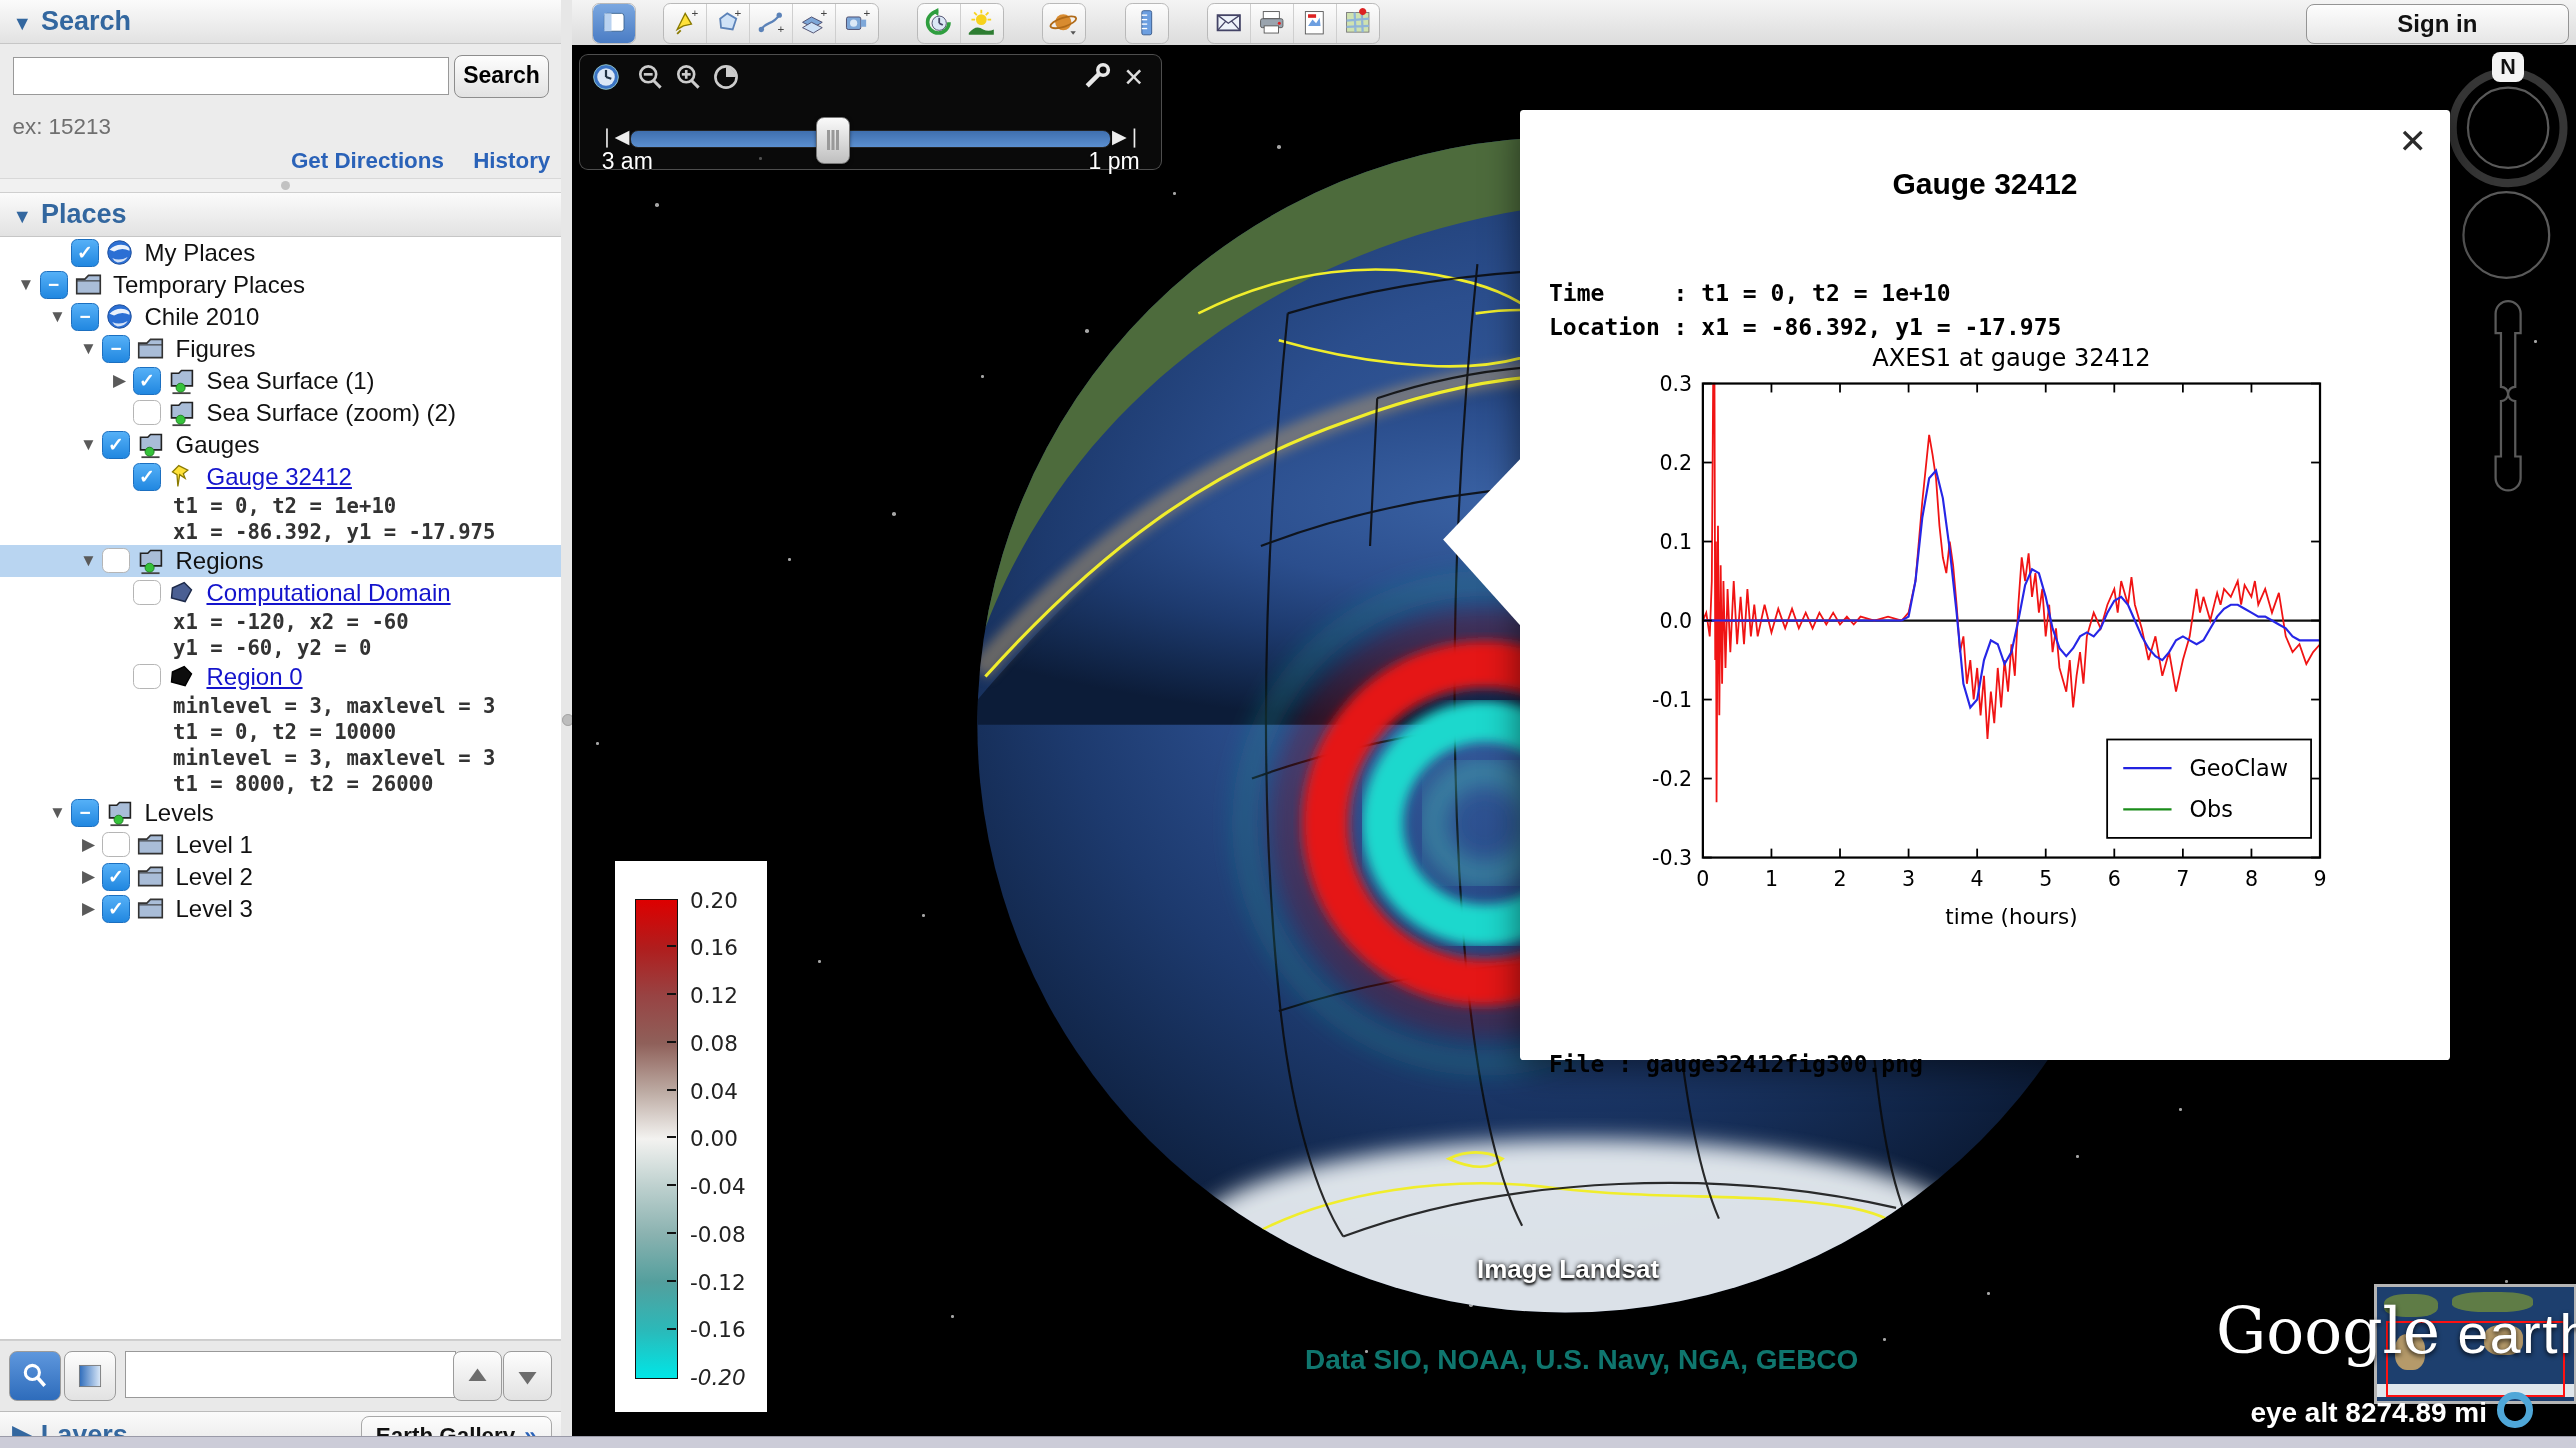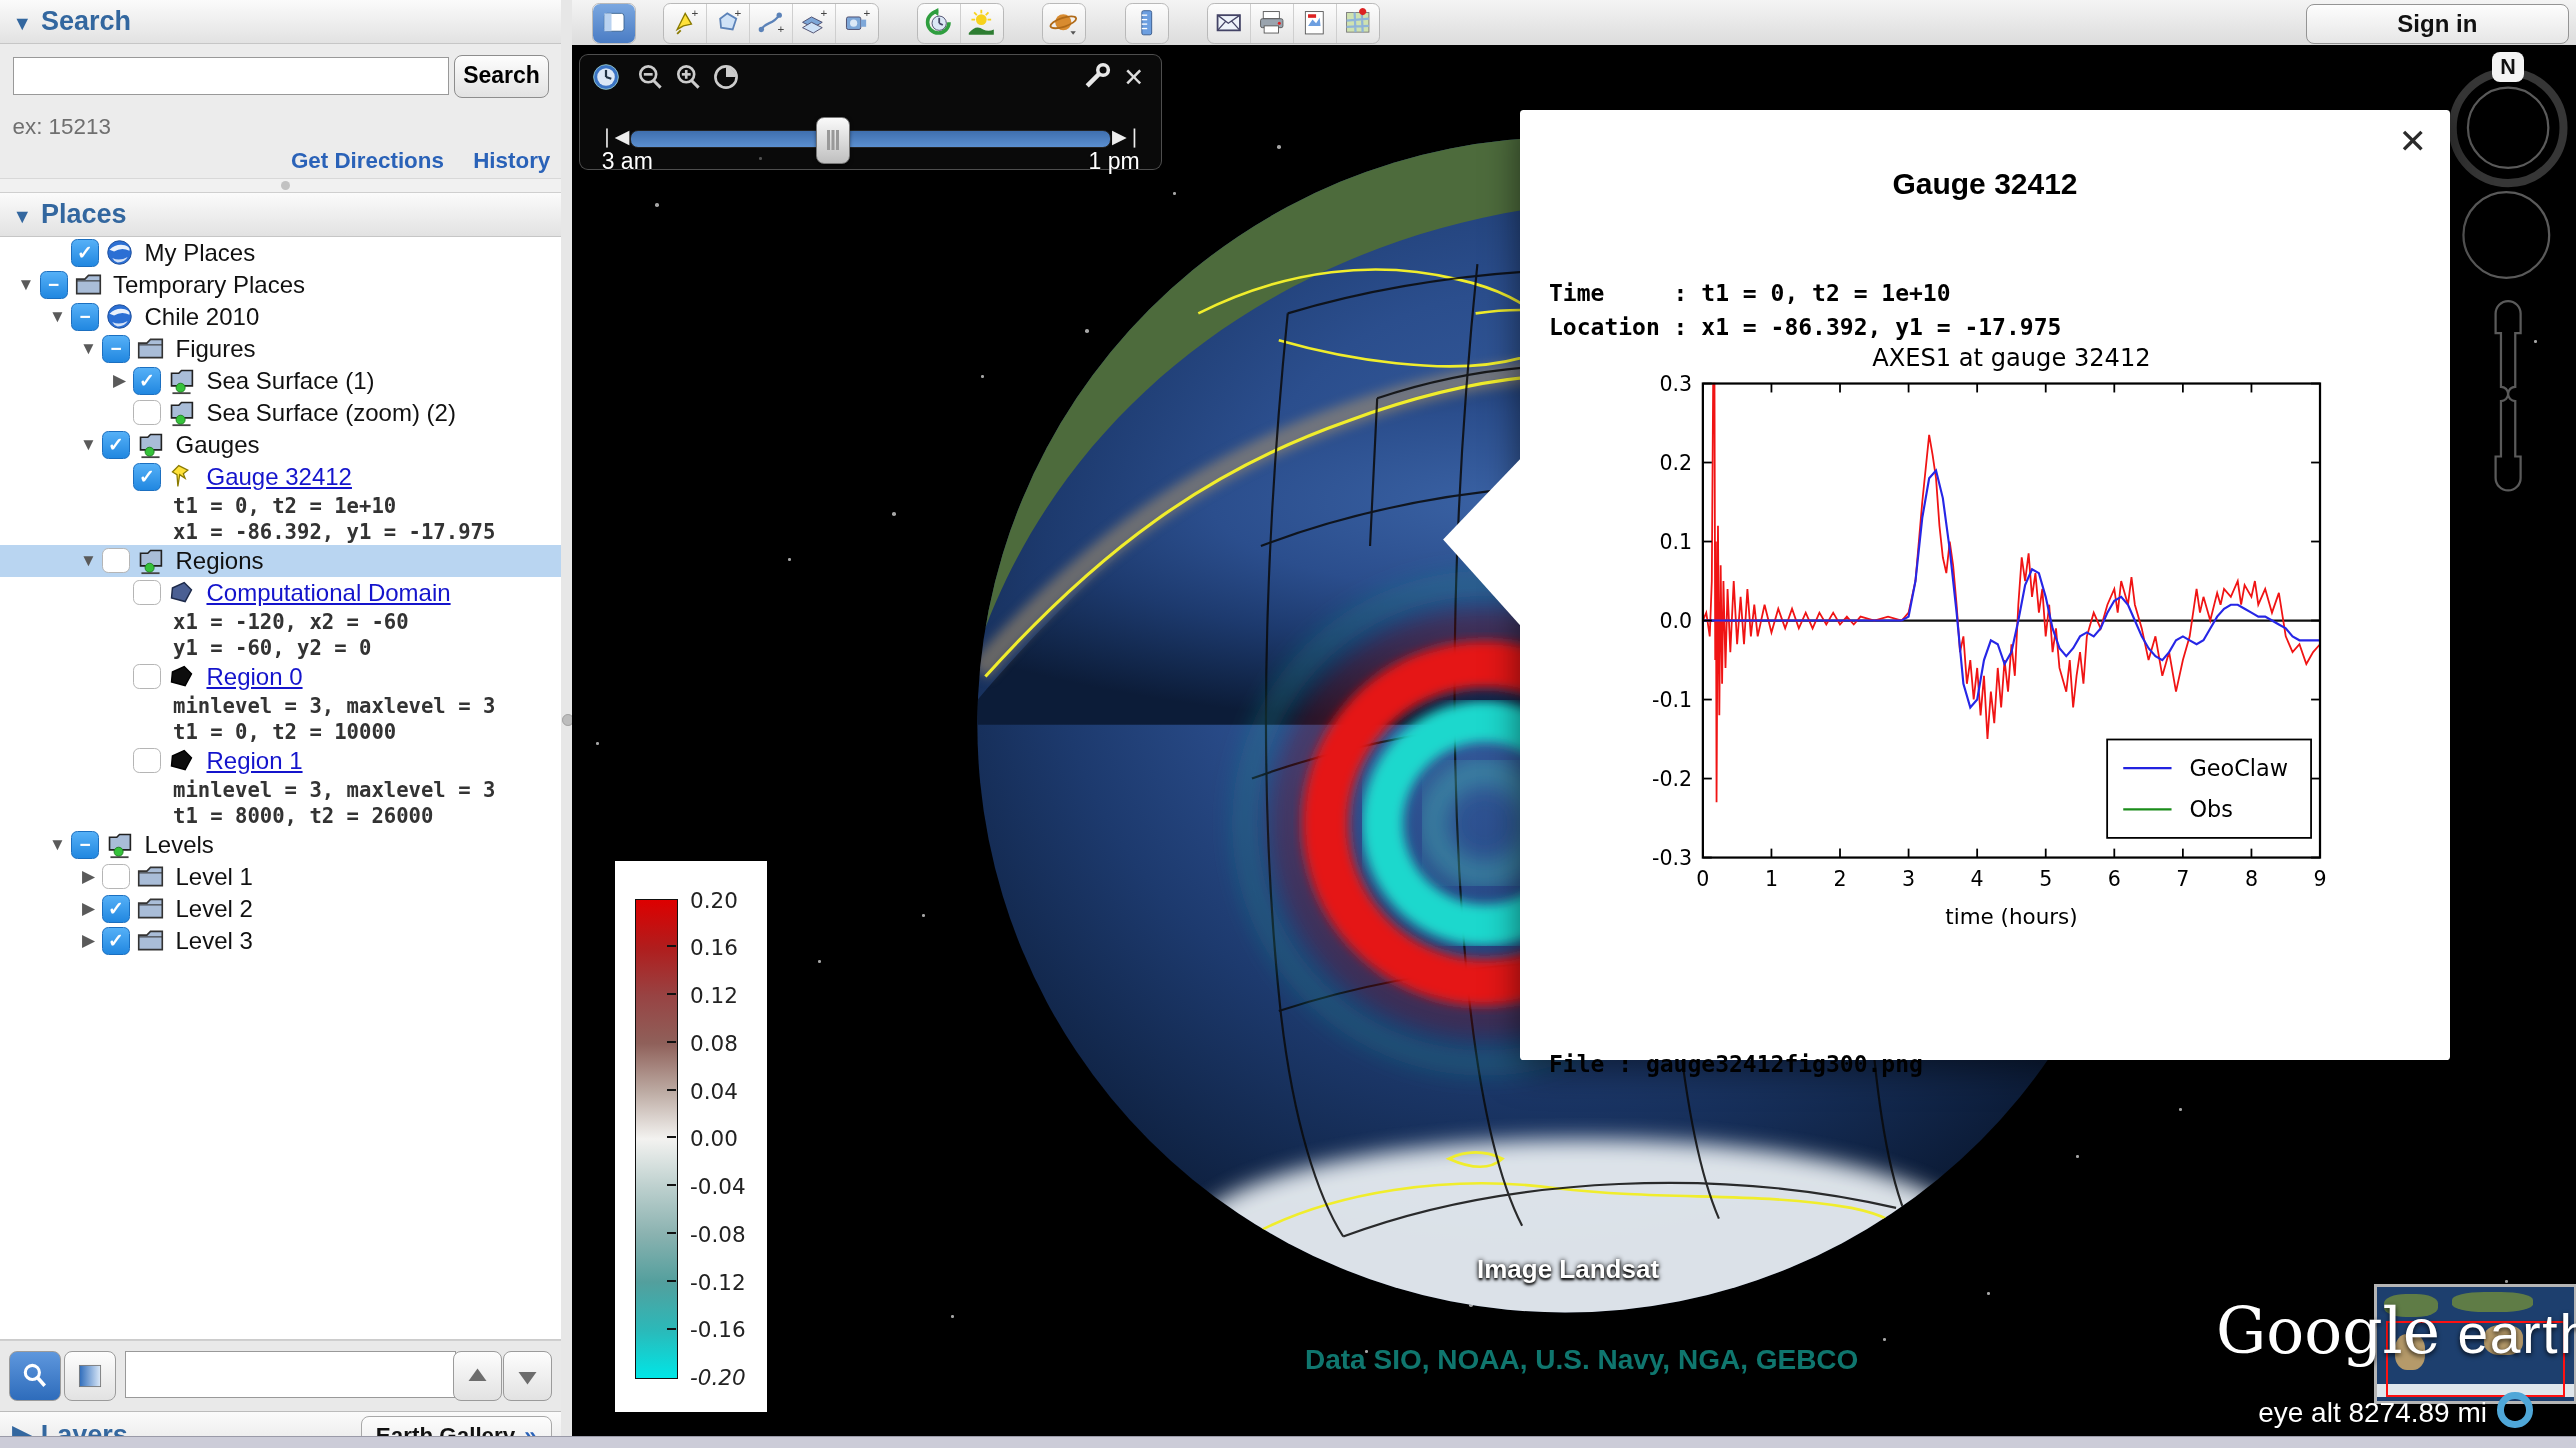--- a/index.html
+++ b/index.html
@@ -101,21 +101,21 @@
     border-radius:8px;color:#111;font-weight:bold;font-size:21.5px;text-align:center;line-height:30px;cursor:pointer;}
   
   #inset{left:1802px;top:1239px;width:197px;height:114px;background:#1d3f6e;
     border:3.6px solid #b5b5b5;box-shadow:0 1.8px 7.2px rgba(0,0,0,.6);cursor:pointer;}
   #inset .land{position:absolute;background:#5f7c46;border-radius:40%;}
   #inset .redbox{position:absolute;left:9px;top:34px;width:175px;height:72px;border:2.7px solid #ff1111;}
   #logo{left:1644px;top:1250px;color:#fff;font-size:63px;white-space:nowrap;
     text-shadow:0 1.8px 5.4px rgba(0,0,0,.8);}
   #logo .g1{font-family:"DejaVu Serif",serif;}
   #logo .g2{font-family:"Liberation Sans",sans-serif;font-size:55px;font-weight:300;letter-spacing:1.8px;}
-  #eyealt{left:1521px;top:1352px;width:394px;text-align:right;color:#fff;font-weight:normal;
+  #eyealt{left:1521px;top:1352px;width:394px;text-align:right;color:#fff;font-weight:bold;
     font-size:28px;text-shadow:0 1.8px 2.7px #000;}
   #stream{left:1925px;top:1347px;width:21.5px;height:21.5px;border:7.2px solid #4fa7d8;border-radius:50%;}
   
   #popup{left:948px;top:65px;width:930px;height:950px;background:#fff;border-radius:3.6px;
     box-shadow:0 7.2px 36px rgba(0,0,0,.55);}
   #popup-pointer{position:absolute;left:-77px;top:340px;width:79px;height:179px;}
   #popup-close{position:absolute;right:23px;top:10.7px;font-size:34px;color:#2b2b2b;cursor:pointer;
     font-family:"DejaVu Sans",sans-serif;}
   #popup-title{position:absolute;left:0;top:57px;width:100%;text-align:center;
     font-size:30px;font-weight:bold;color:#000;}
@@ -248,28 +248,20 @@
       <div class="tree-row" style="padding-left: 106px;">
         <span class="expander"></span>
         <span class="cb cb-un"></span>
         <span class="tree-icon"><svg width="29" height="29" viewBox="0 0 32 32">
             <path d="M6 11 L19 5 L27 13 L20 26 L5 22 Z" fill="#0d0d0d" stroke="#000" stroke-width="1.6"></path>
           </svg></span>
         <span class="tree-label"><a>Region 0</a></span>
       </div>
       <div class="tree-detail" style="padding-left: 173px;">minlevel = 3, maxlevel = 3</div>
       <div class="tree-detail" style="padding-left: 173px;">t1 = 0, t2 = 10000</div>
-      <div class="tree-row" style="padding-left: 106px;">
-        <span class="expander"></span>
-        <span class="cb cb-un"></span>
-        <span class="tree-icon"><svg width="29" height="29" viewBox="0 0 32 32">
-            <path d="M6 11 L19 5 L27 13 L20 26 L5 22 Z" fill="#0d0d0d" stroke="#000" stroke-width="1.6"></path>
-          </svg></span>
-        <span class="tree-label"><a>Region 1</a></span>
-      </div>
       <div class="tree-detail" style="padding-left: 173px;">minlevel = 3, maxlevel = 3</div>
       <div class="tree-detail" style="padding-left: 173px;">t1 = 8000, t2 = 26000</div>
       <div class="tree-row" style="padding-left: 44px;">
         <span class="expander">▼</span>
         <span class="cb cb-partial">−</span>
         <span class="tree-icon"><svg width="29" height="29" viewBox="0 0 32 32">
             <path d="M5 8 L13 8 L16 5 L28 5 L28 22 L5 22 Z" fill="#a9bdd8" stroke="#222" stroke-width="1.8"></path>
             <circle cx="15" cy="24" r="5" fill="#35c23a" stroke="#1b7d1f"></circle>
             <line x1="6" y1="30" x2="26" y2="30" stroke="#444" stroke-width="2"></line>
           </svg></span>

